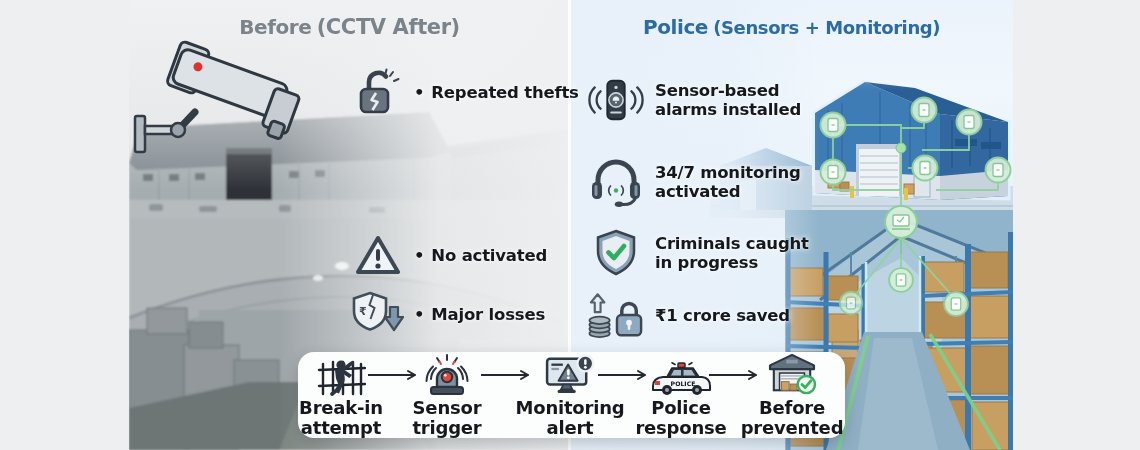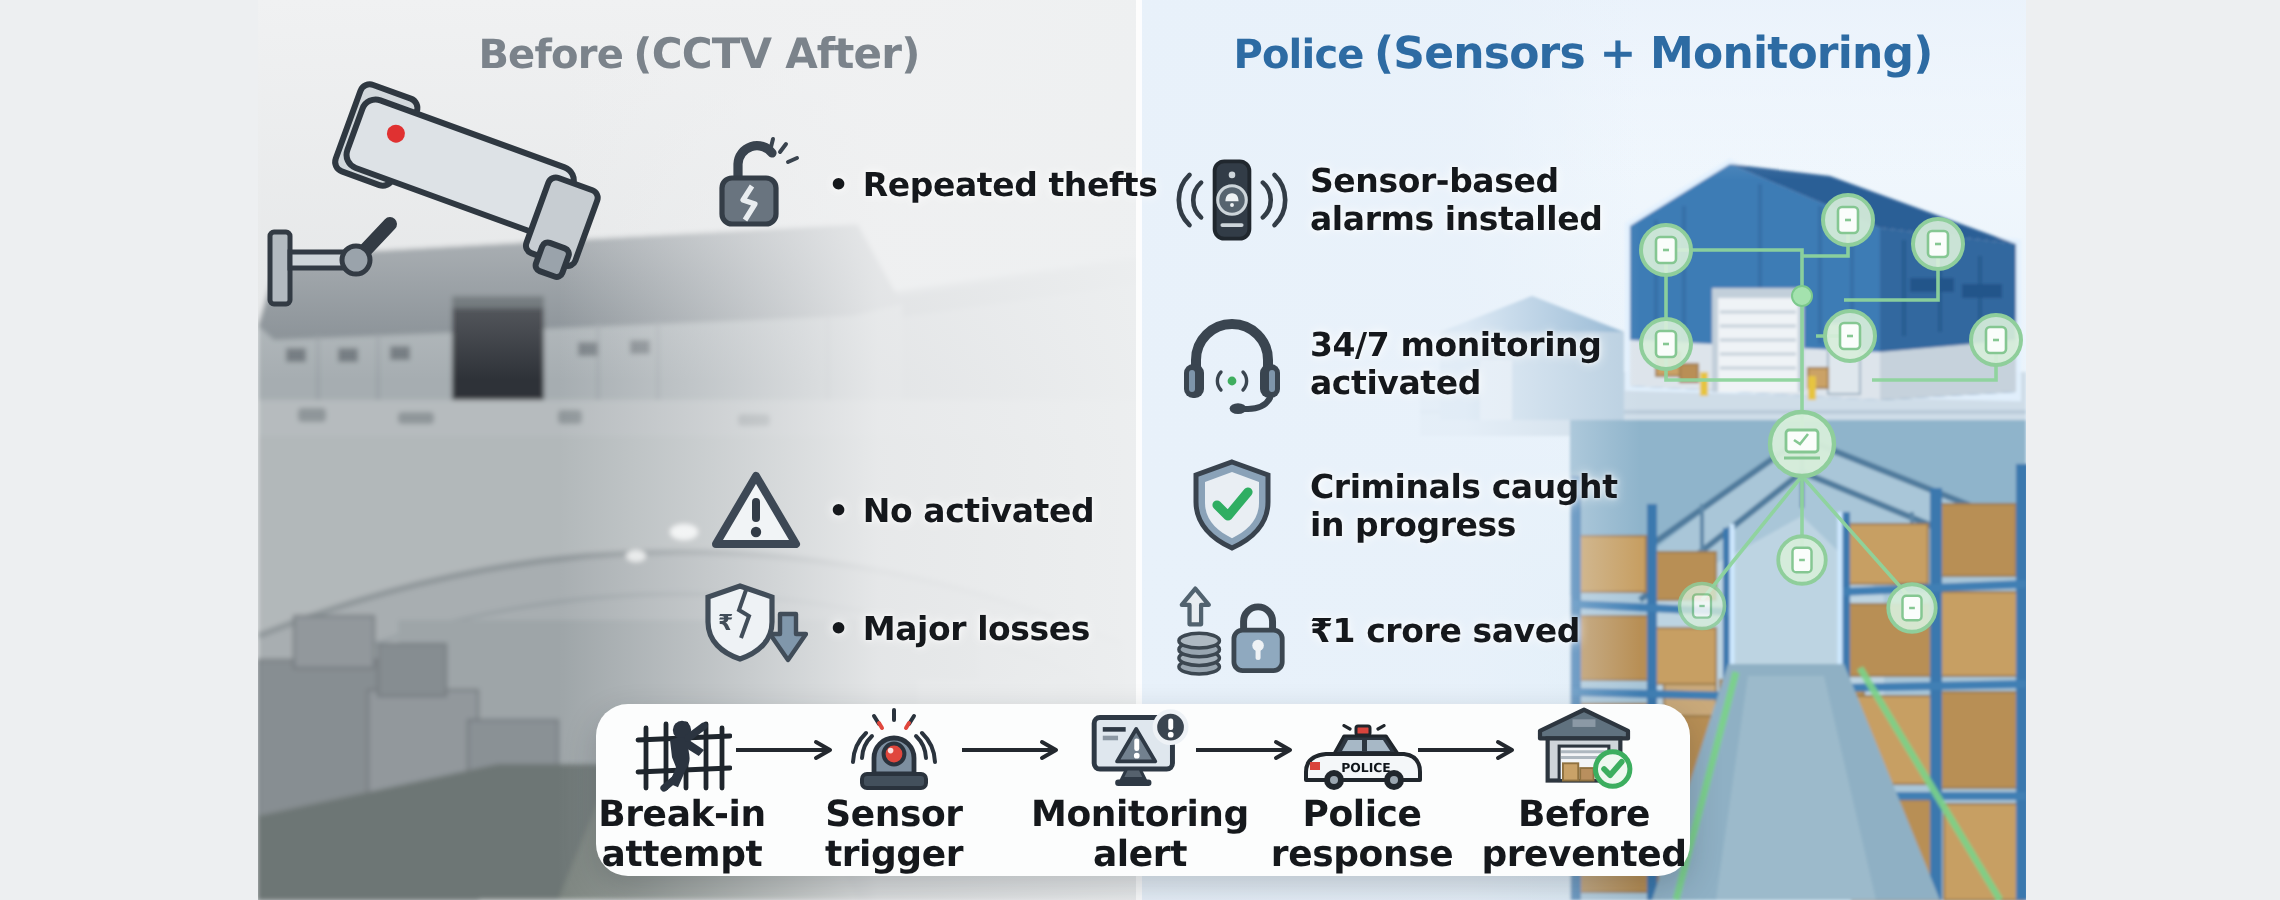--- a/index.html
+++ b/index.html
@@ -9,21 +9,21 @@
   .panel-before{left:129px;width:441px;background:#e6e8e9;}
   .panel-after{left:570px;width:443px;background:#e8f1fa;}
   .scene{position:absolute;left:0;top:0;display:block;}
   .divider{position:absolute;left:568px;top:0;width:3px;height:450px;background:rgba(255,255,255,.85);}
 
   .title{position:absolute;top:15px;text-align:center;font-weight:700;letter-spacing:-.4px;white-space:nowrap;}
   .t-before{left:129px;width:441px;color:#7b838b;}
   .t-after{left:570px;width:443px;color:#2d6ba3;}
   .title .main{font-size:20px;margin-top:12px;}
   .t-before .paren{font-size:21px;}
-  .t-after .paren{font-size:22px;}
+  .t-after .paren{font-size:18px;}
 
   .b-item,.a-item{position:absolute;display:flex;align-items:center;transform:translateY(-50%);}
   .b-item{left:350px;gap:8px;}
   .a-item{left:588px;gap:11px;}
   .icbox{width:56px;min-width:56px;display:flex;align-items:center;justify-content:center;}
   .b-tx,.a-tx{font-weight:700;font-size:16.5px;color:#15181c;letter-spacing:-.2px;white-space:nowrap;
               text-shadow:0 0 6px rgba(255,255,255,.95),0 0 2px rgba(255,255,255,.8);}
   .a-tx span{display:block;line-height:1.17;}
   .blt{font-style:normal;margin-right:7px;}
 

